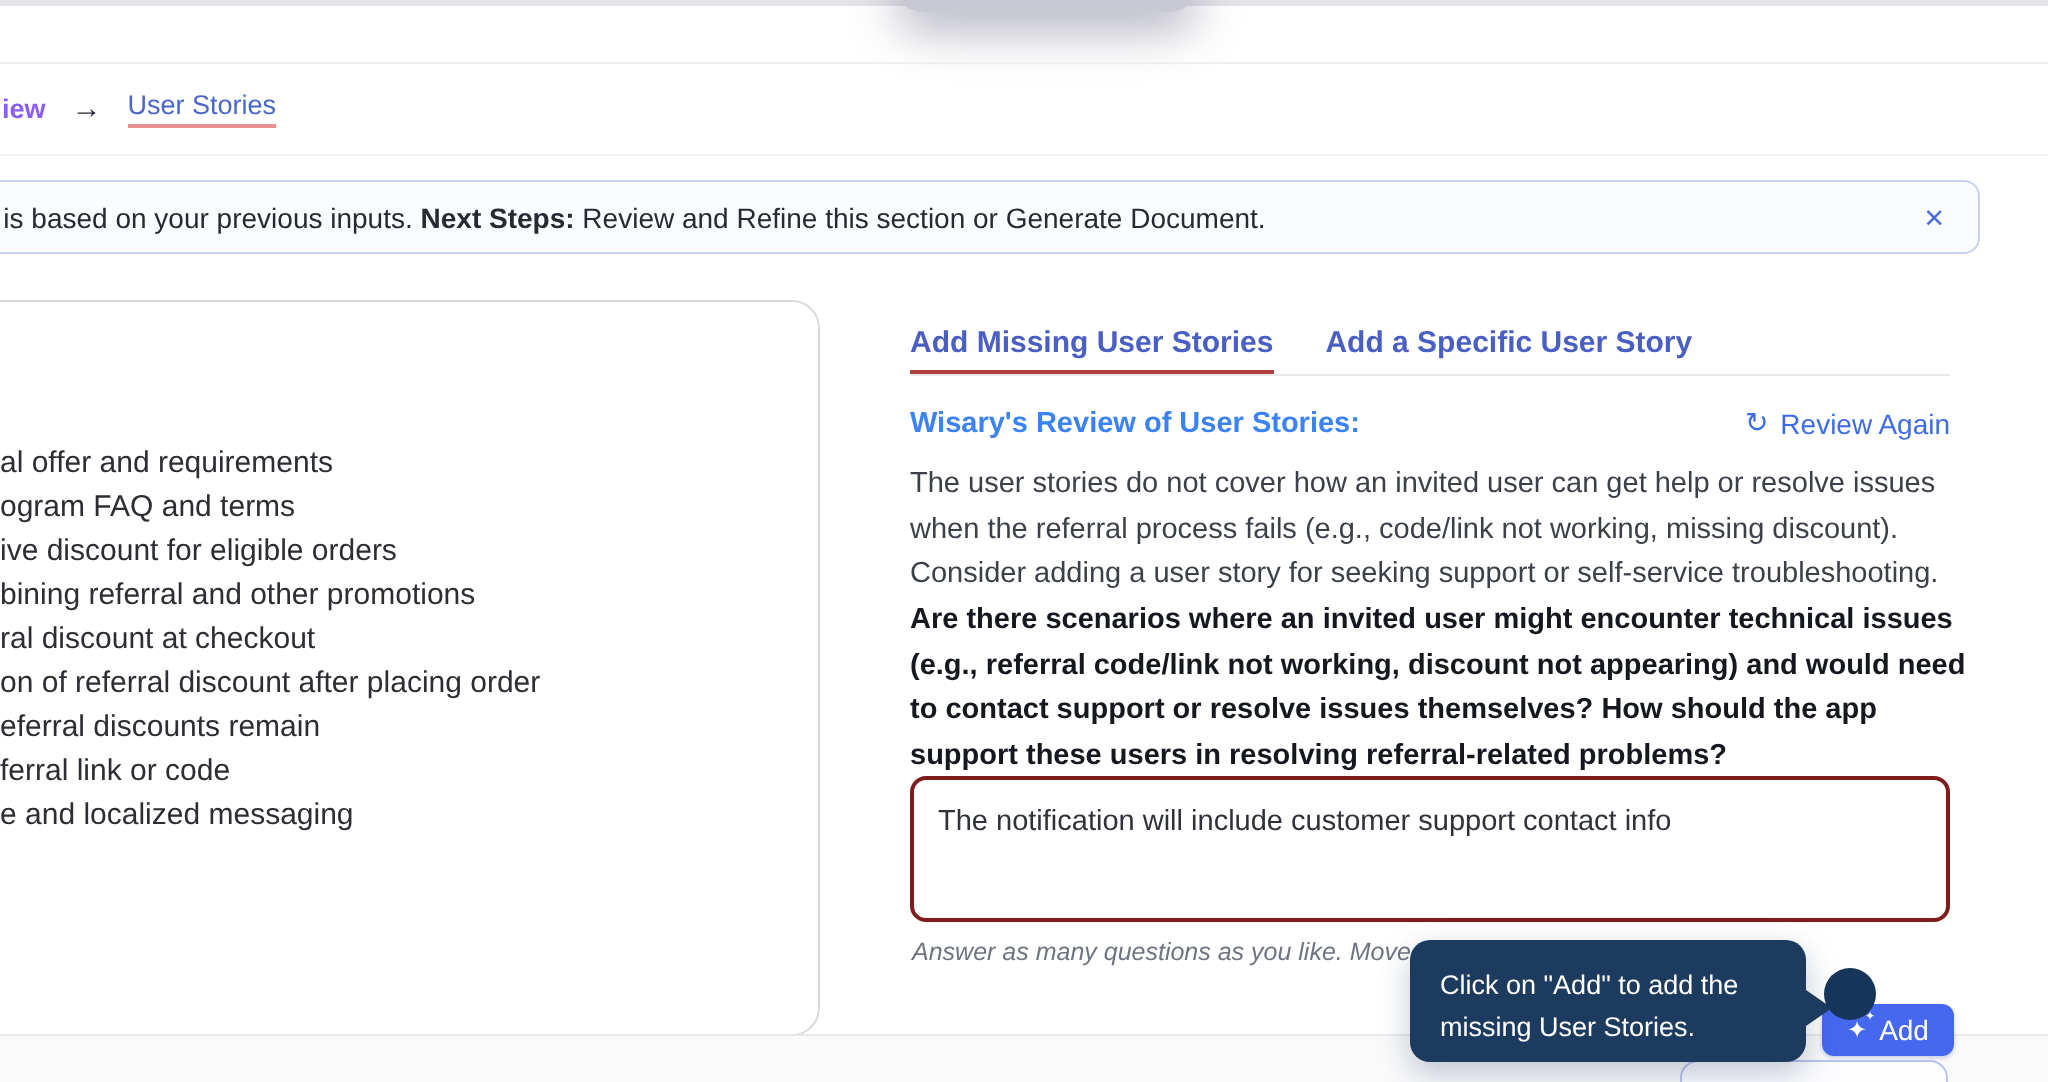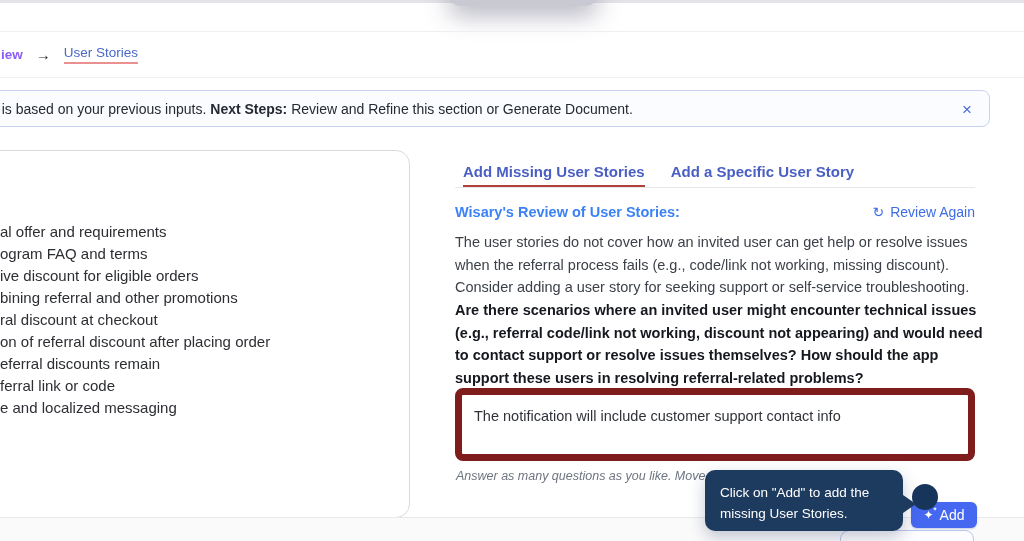--- a/index.html
+++ b/index.html
@@ -44,33 +44,33 @@
   }
   .left-list { position:absolute; left:0; top:221px; width:402px; font-size:15px; line-height:22px; color:#2c2e33; }
   .left-list .li { height:22px; white-space:nowrap; overflow:hidden; }
 
   
   .tabs-row {
     position:absolute; left:455px; top:163px; width:520px; height:24px;
     border-bottom:1px solid #e8e8ec; display:flex; gap:26px;
   }
   .tab { font-size:15px; font-weight:600; color:#4a5fc4; padding-bottom:5px; border-bottom:2px solid transparent; cursor:pointer; white-space:nowrap; }
-  .tab.active { border-bottom-color:#b0413c;margin-left:8px; }
+  .tab.active { border-bottom-color:#b0413c; }
 
   .review-row { position:absolute; left:455px; top:204px; width:520px; display:flex; justify-content:space-between; align-items:center; }
   .review-heading { font-size:14.5px; font-weight:700; color:#3b82f6; }
   .review-again { display:flex; align-items:center; gap:6px; color:#3e6be8; font-size:14px; cursor:pointer; }
   .refresh-glyph { font-family:"DejaVu Sans", sans-serif; font-size:14px; line-height:1; }
 
   .review-para { position:absolute; left:455px; top:231px; width:524px; font-size:14.5px; line-height:22.5px; color:#3c4149; }
   .question    { position:absolute; left:455px; top:299px; width:528px; font-size:14.5px; line-height:22.5px; font-weight:700; color:#15181e; }
 
   .answer-box {
     position:absolute; left:455px; top:388px; width:520px; height:73px; box-sizing:border-box;
-    border:7px solid #7f1d1d; border-radius:8px; background:#fff;
+    border:2px solid #7f1d1d; border-radius:8px; background:#fff;
     padding:11px 12px; font-family:"Liberation Sans", sans-serif;
     font-size:14.5px; color:#2f3238; resize:none; outline:none; line-height:20px;
   }
   .helper { position:absolute; left:456px; top:469px; font-style:italic; font-size:12.5px; color:#6e7480; white-space:nowrap; }
 
   
   .bottom-div { position:absolute; left:0; top:517px; width:1024px; height:1px; background:#e9e9ed; }
   .bottom-bg  { position:absolute; left:0; top:518px; width:1024px; height:23px; background:#fafafb; }
   .peek-button {
     position:absolute; left:840px; top:530px; width:134px; height:30px; box-sizing:border-box;

